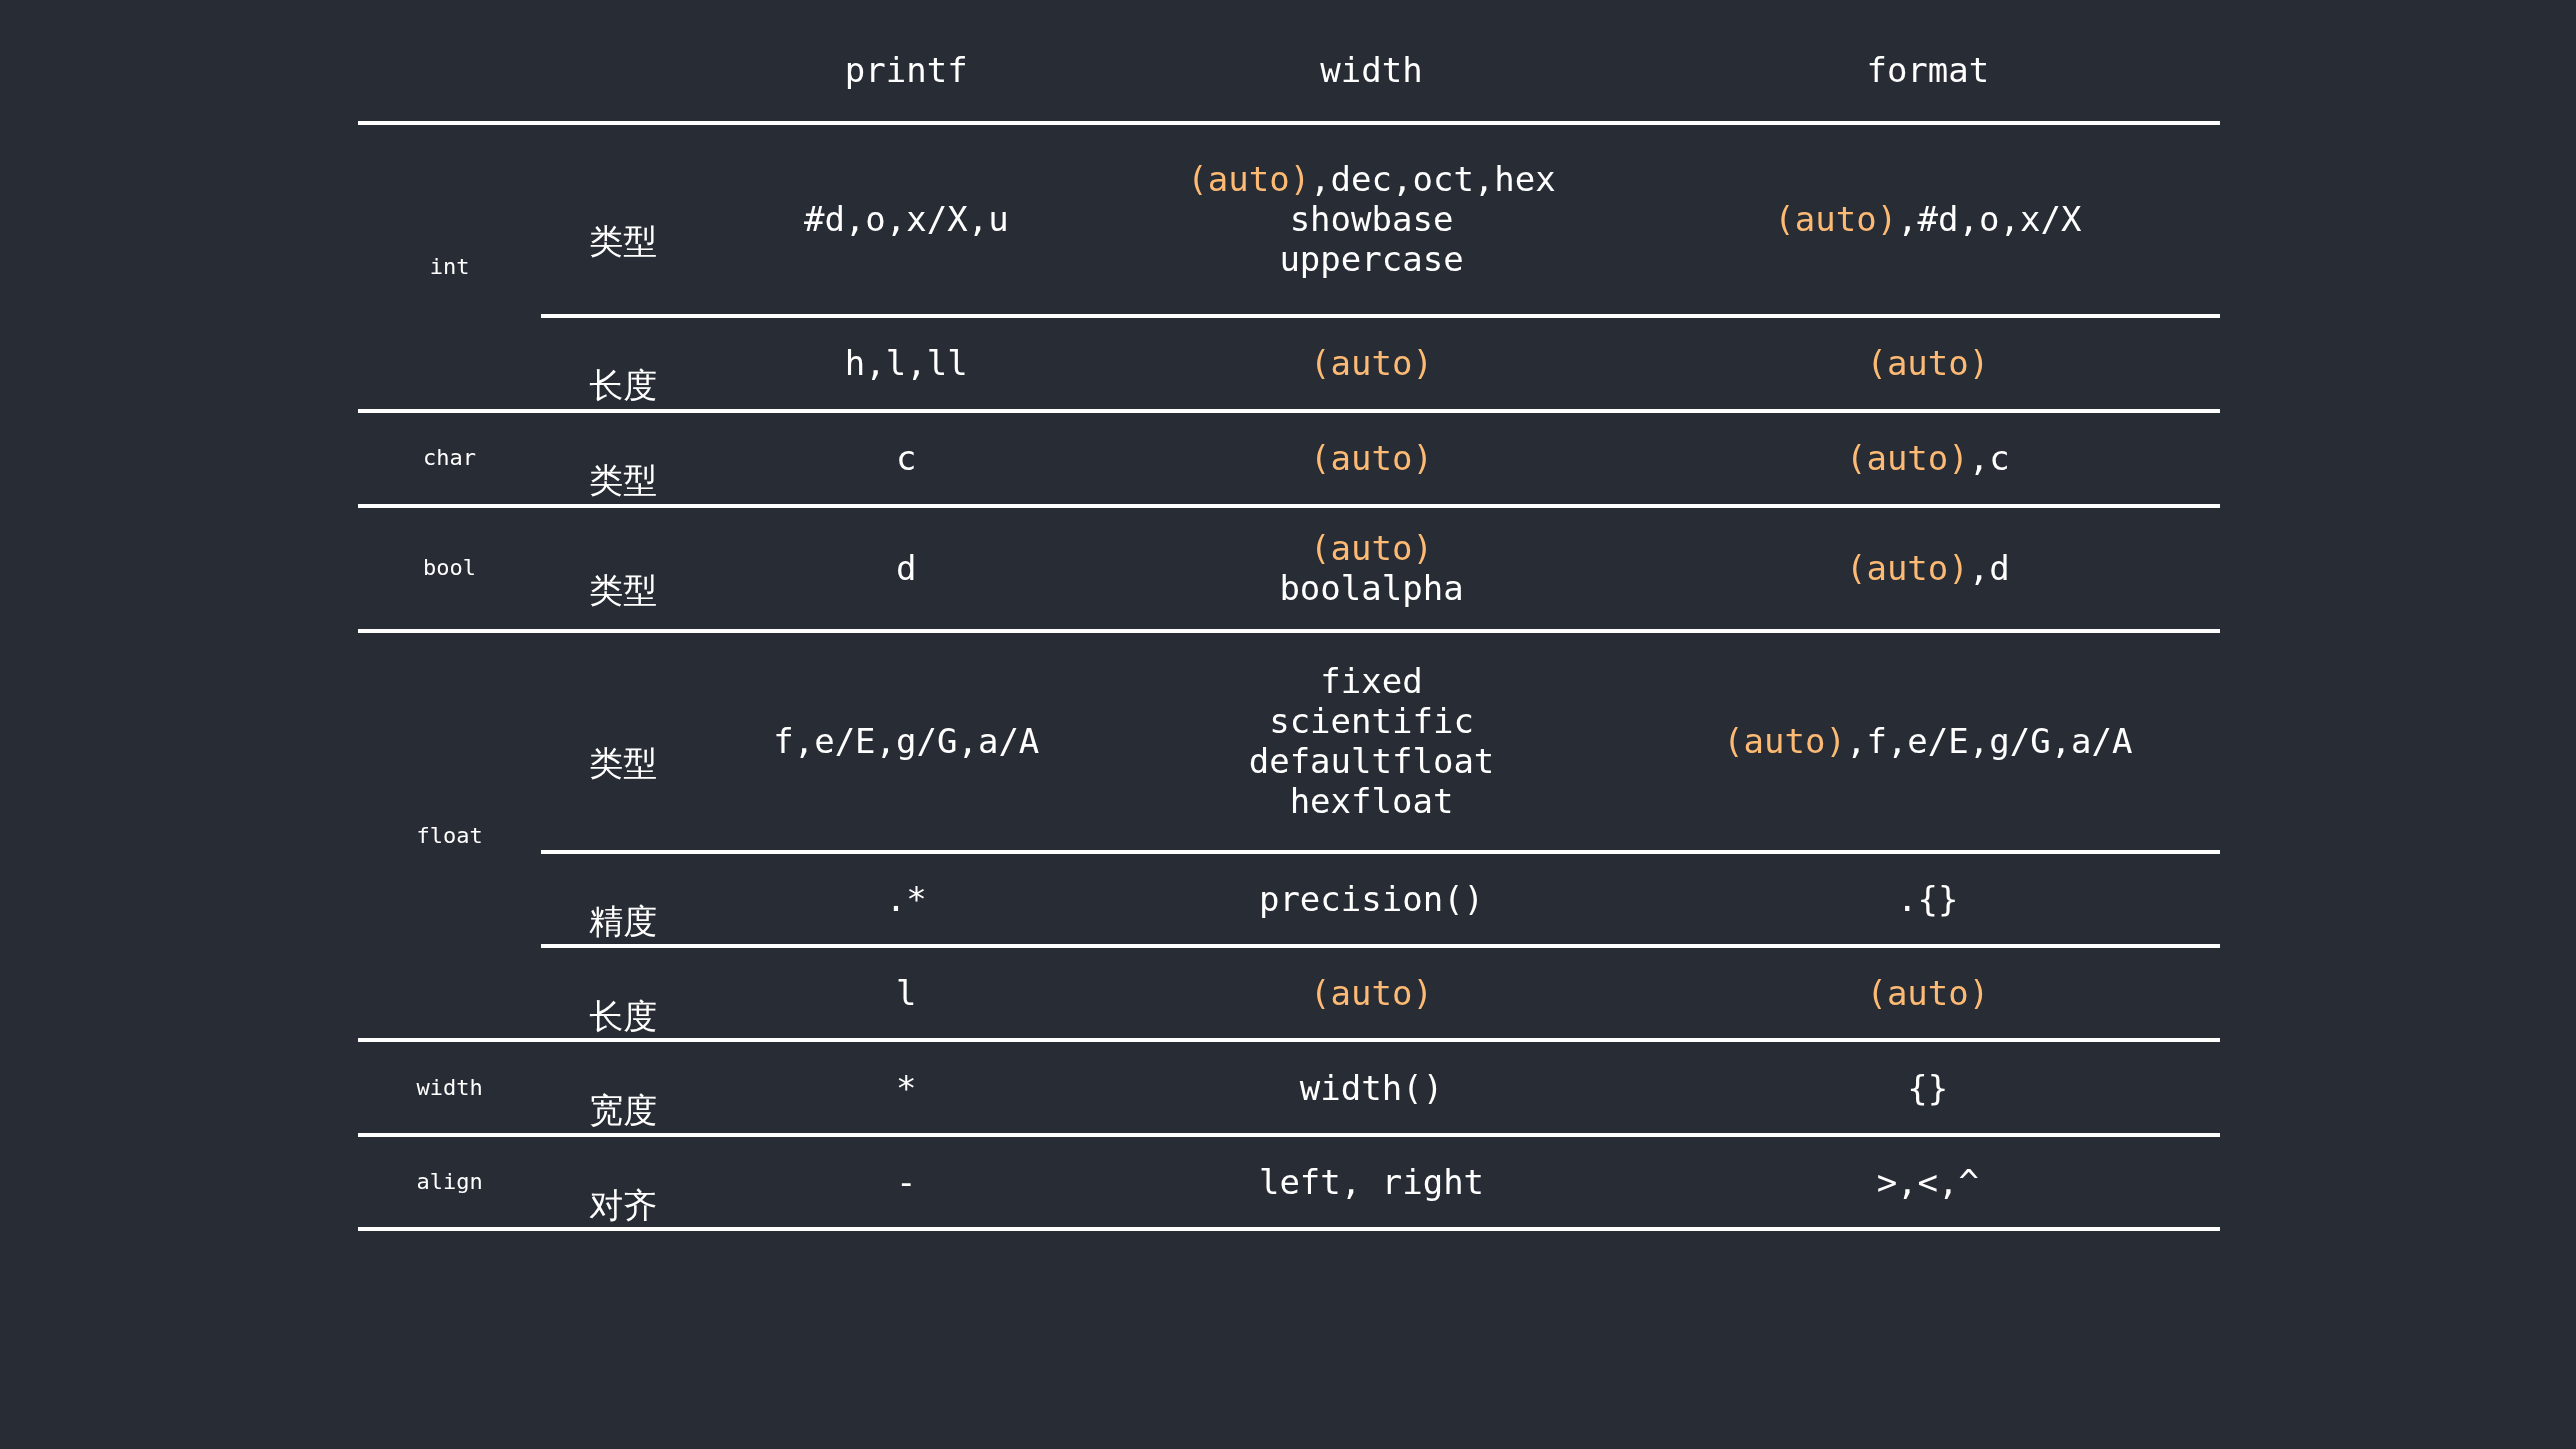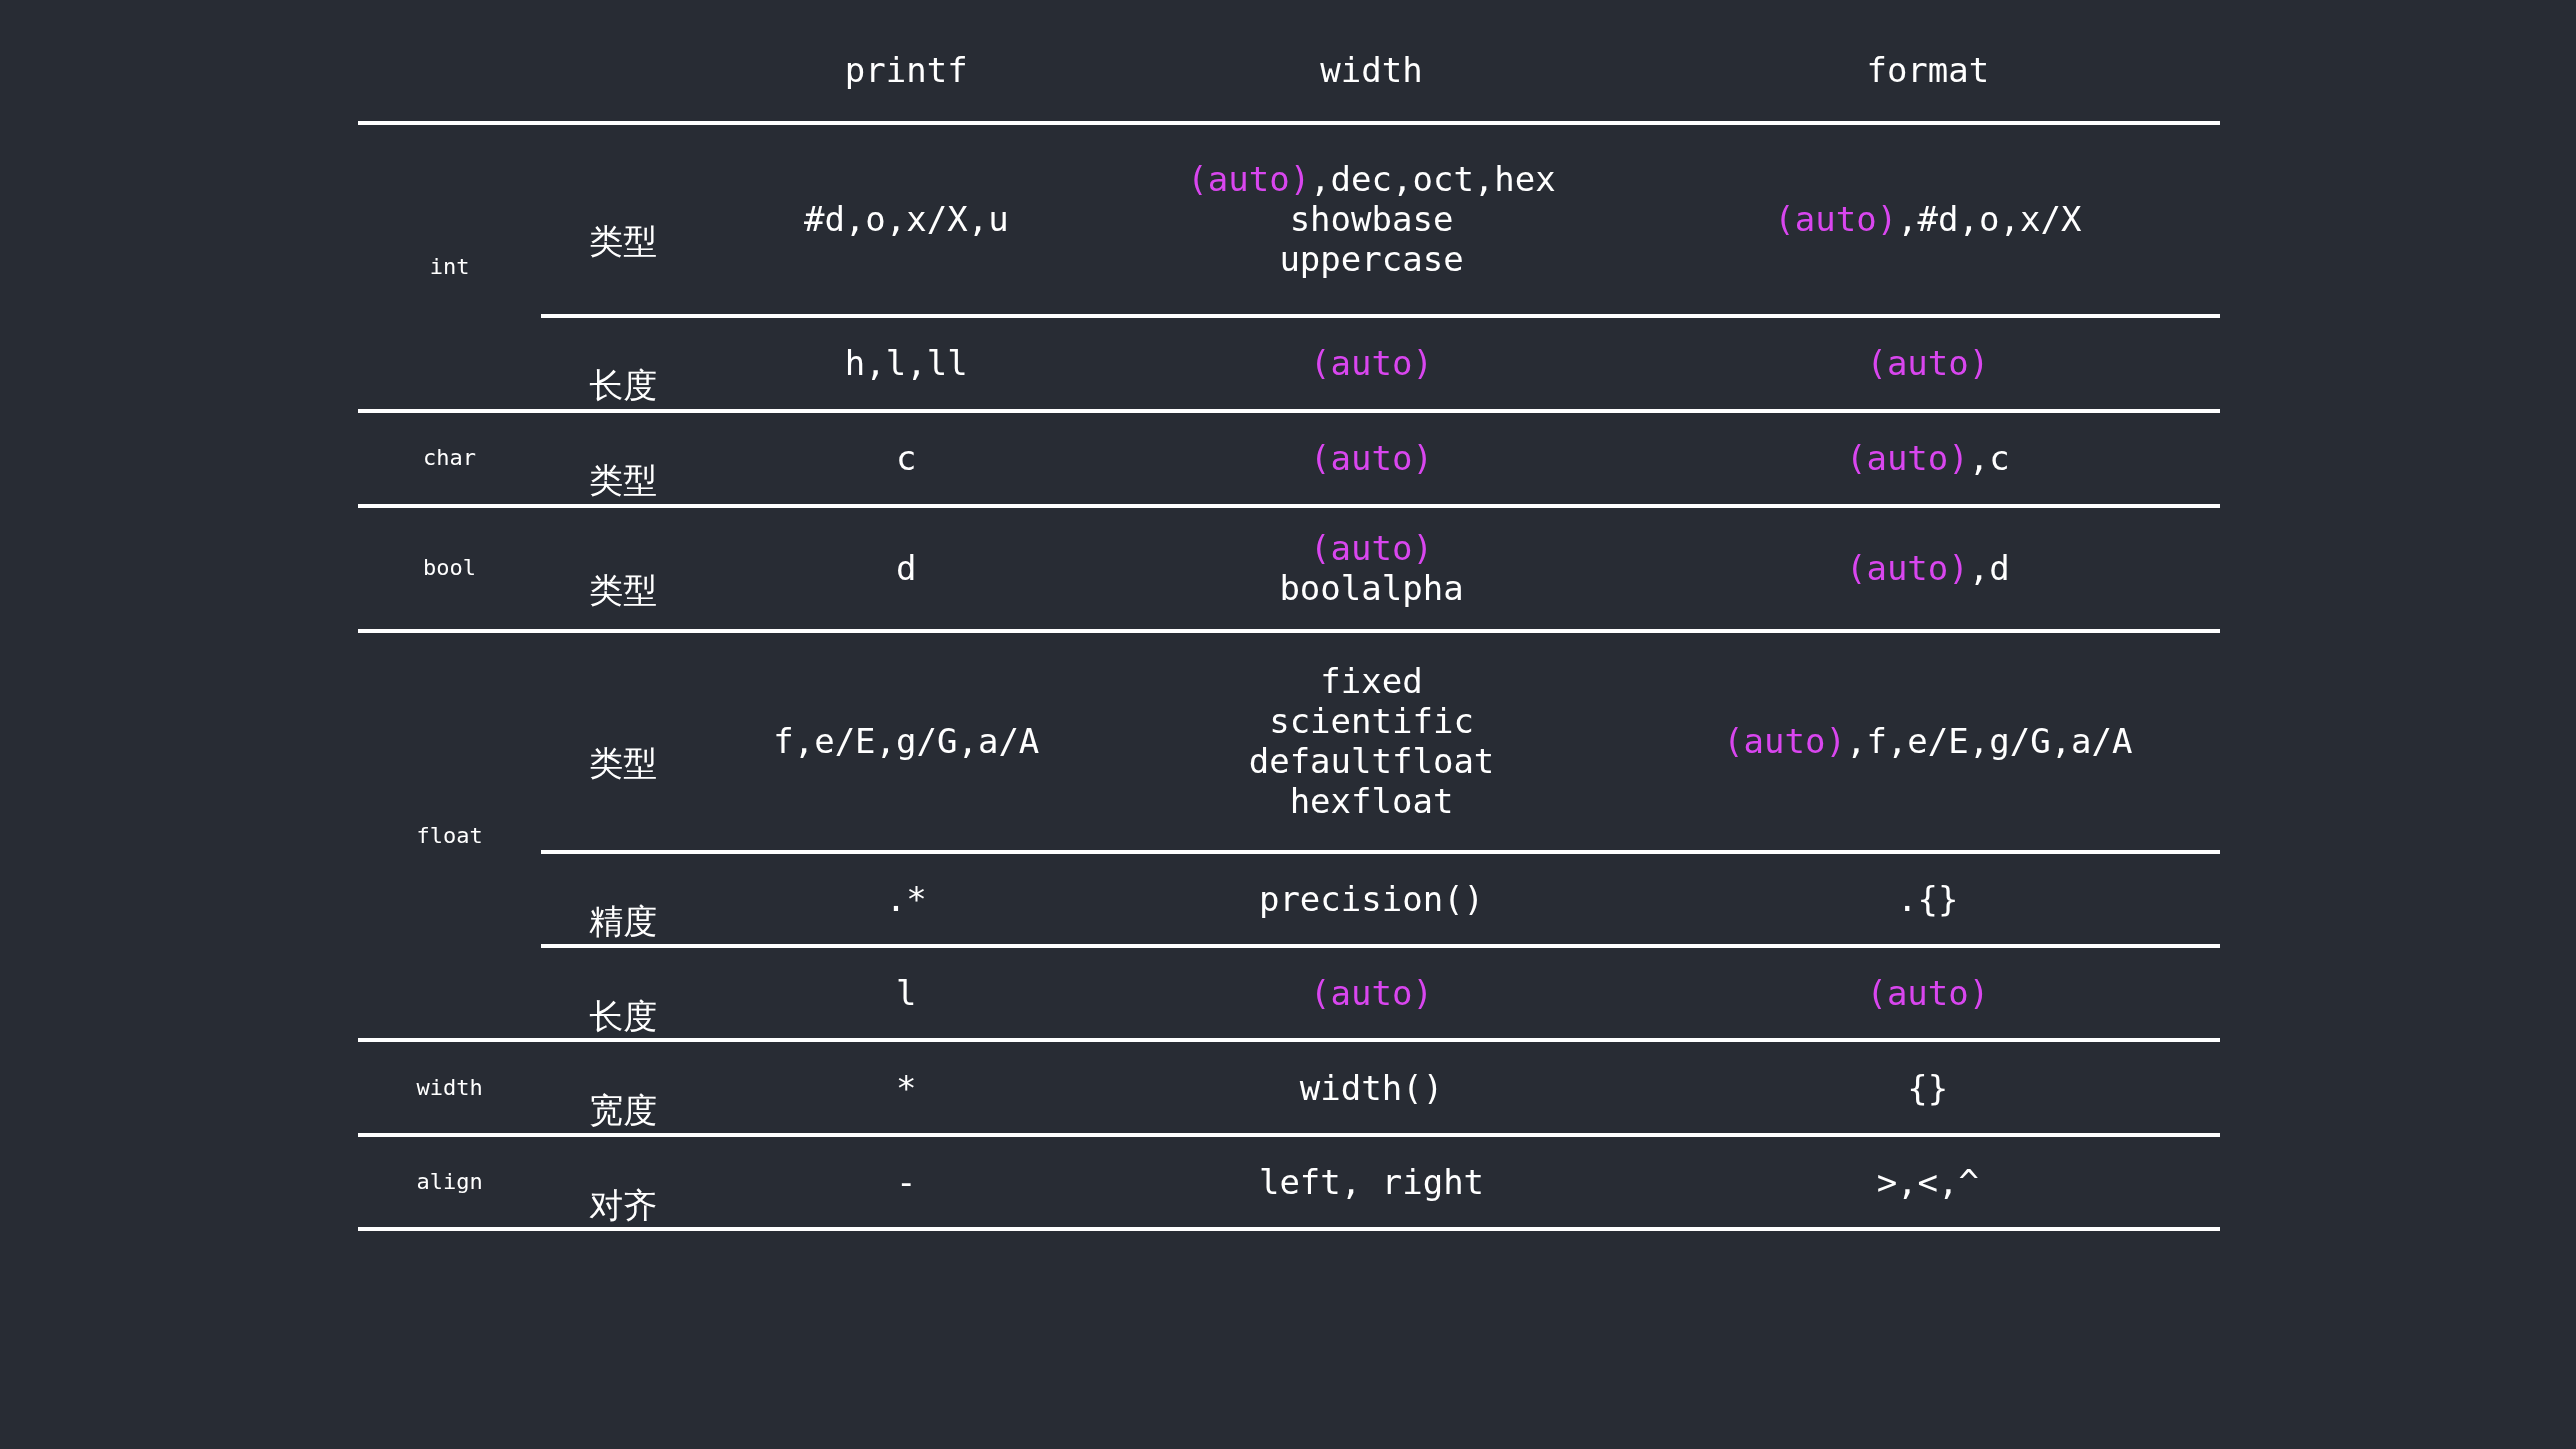--- a/index.html
+++ b/index.html
@@ -82,21 +82,21 @@
     padding: 2.7px 9.4px;
     white-space: pre-line;
   }
 
   .cjk {
     font-family: "DejaVu Sans", "Liberation Sans", sans-serif;
     font-size: 34px;
     margin-top: 45px;
   }
 
-  .auto { color: #d946ef; }
+  .auto { color: #fdba74; }
 
   .grouplabel {
     display: block;
     font-size: 22px;
   }
 </style>
 </head>
 <body>
 
 <div id="page">

